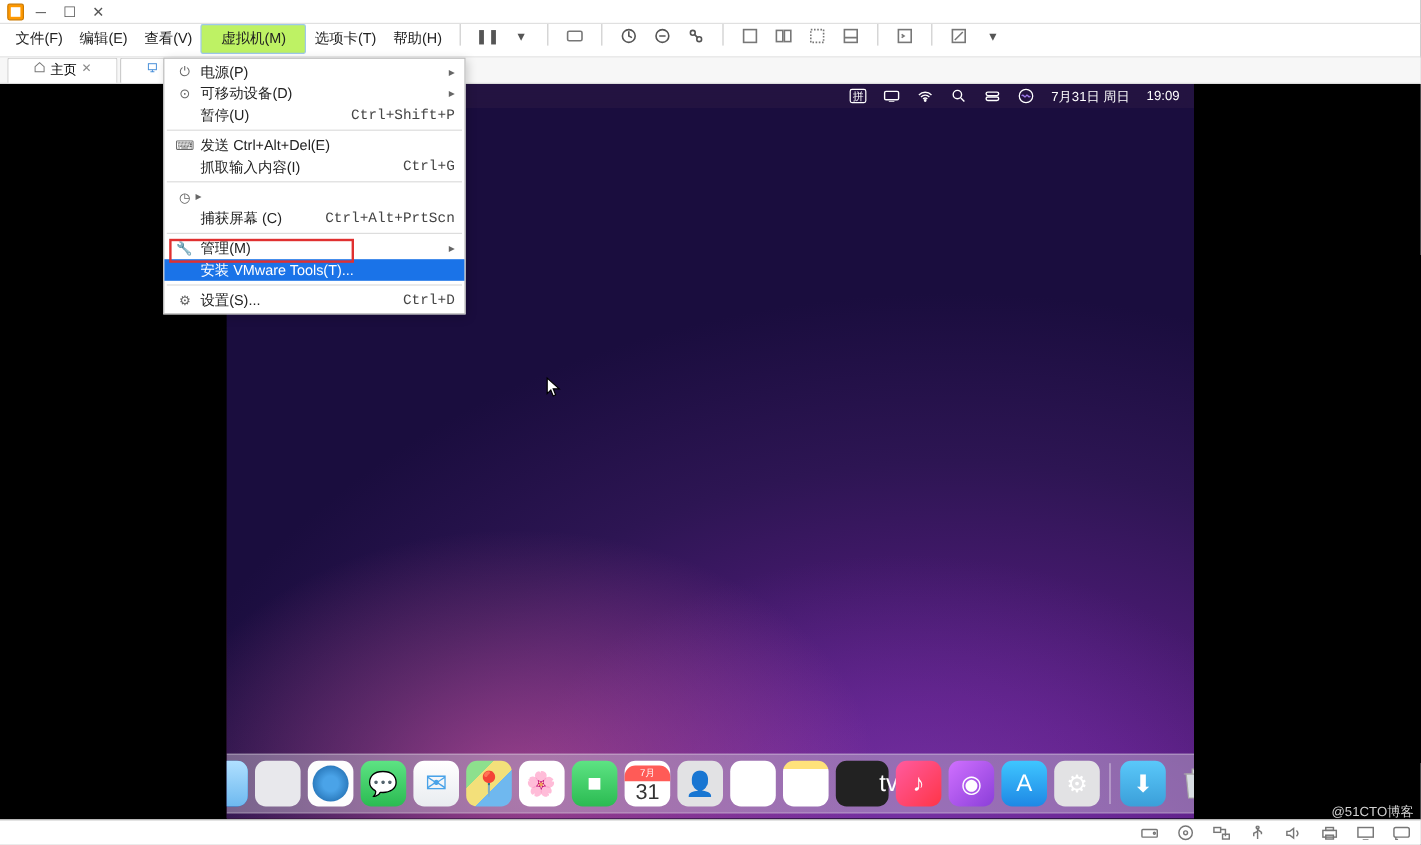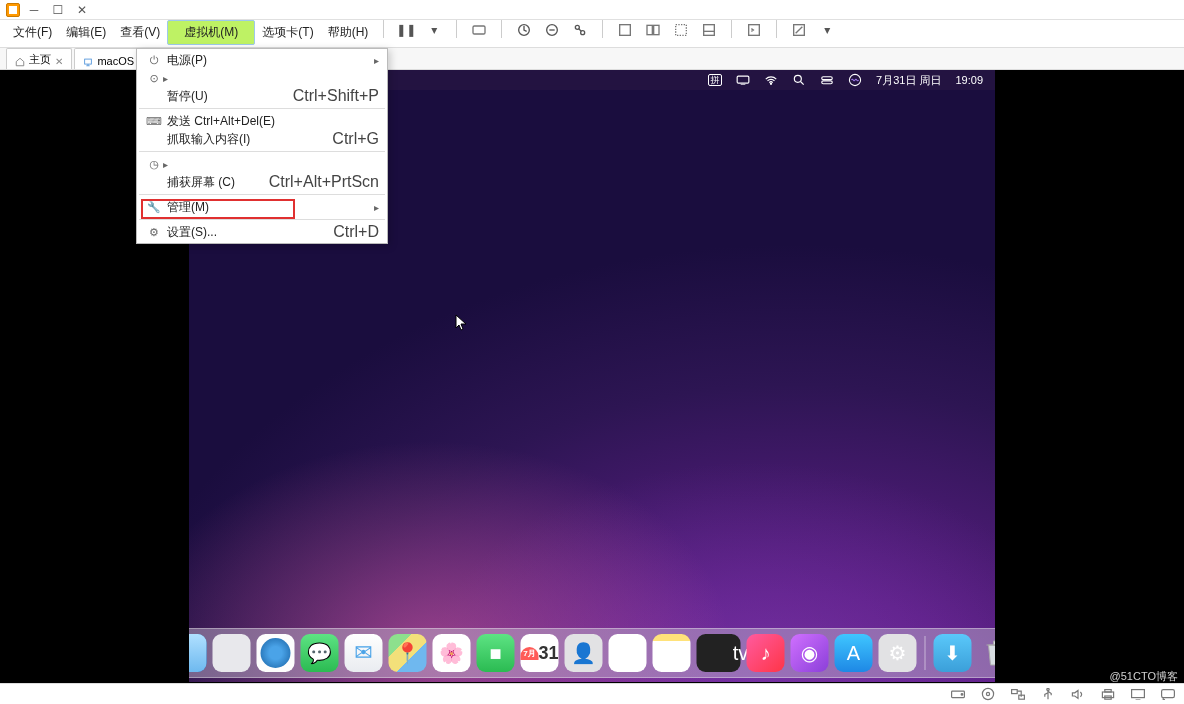--- a/index.html
+++ b/index.html
@@ -18,31 +18,31 @@
 .menubar .mi { padding: 4px 7px; cursor: pointer; color: #222; }
 .menubar .mi.active { background: #bef264; border: 1px solid #9ec9ea; border-radius: 2px; padding: 3px 16px; }
 .menubar .sep { width: 1px; height: 18px; background: #ccc; margin: 0 8px; }
 .menubar .tbtn { width: 20px; height: 20px; display:flex; align-items:center; justify-content:center; margin: 0 4px; color:#555; cursor:pointer; }
 .menubar .tbtn svg { width: 16px; height: 16px; }
 .orange { color: #f08000; }
 .cyan { color: #3fb8af; }
 
 
 .tabbar { height: 22px; display: flex; align-items: center; padding: 0 6px; border-bottom: 1px solid #ddd; background: #f7f7f7; }
-.tab { display: flex; align-items: flex-end; gap: 4px; padding: 2px 8px; border: 1px solid #ccc; border-bottom: none; background: #fff; margin-right: 2px; font-size: 11px; height: 21px; border-radius: 2px 2px 0 0; }
+.tab { display: flex; align-items: flex-start; gap: 4px; padding: 2px 21px; border: 1px solid #ccc; border-bottom: none; background: #fff; margin-right: 2px; font-size: 11px; height: 21px; border-radius: 2px 2px 0 0; }
 .tab .close { color: #888; font-size: 10px; }
 .tab .home-icon { width:10px; height:10px; display:inline-block; }
 
 
 .dropdown { position: absolute; top: 48px; left: 136px; width: 252px; background: #fff; border: 1px solid #bbb; box-shadow: 2px 2px 8px rgba(0,0,0,.2); z-index: 50; padding: 2px 0; }
 .dd-row { display: flex; align-items: center; height: 18px; padding: 0 8px; cursor: pointer; font-size: 12px; color: #222; }
 .dd-row.hl { background: #1a73e8; color: #fff; }
 .dd-icon { width: 18px; display: flex; justify-content: center; color: #666; font-size: 11px; }
 .dd-label { flex: 1; padding-left: 4px; }
-.dd-short { color: #444; font-size: 16px; }
+.dd-short { color: #444; font-size: 12px; font-family: Liberation Mono, monospace; }
 .dd-arrow { font-size: 10px; color: #666; }
 .dd-row.hl .dd-short, .dd-row.hl .dd-arrow, .dd-row.hl .dd-icon { color: #fff; }
 .dd-sep { height: 1px; background: #ddd; margin: 3px 2px; }
 .red-box { position: absolute; border: 2px solid #e03030; pointer-events: none; }
 
 
 .guest { position: absolute; top: 70px; left: 0; right: 0; height: 613px; background: #000; }
 .mac-screen { position: absolute; top: 70px; left: 189px; width: 806px; height: 612px;
   background:
     radial-gradient(ellipse 900px 700px at 75% 120%, #7a2d9e 0%, #5b1e85 30%, #2d1553 60%, #1a0d3e 80%),
@@ -74,21 +74,21 @@
 .dock .launchpad i:nth-child(4){background:#5ac8fa}.dock .launchpad i:nth-child(5){background:#ff9500}.dock .launchpad i:nth-child(6){background:#af52de}
 .dock .launchpad i:nth-child(7){background:#34c759}.dock .launchpad i:nth-child(8){background:#ff3b30}.dock .launchpad i:nth-child(9){background:#007aff}
 .dock .safari { background: #fdfdfd; position:relative;}
 .dock .safari::after{content:'';position:absolute;inset:4px;border-radius:50%;background:radial-gradient(circle,#4aa3e8 30%,#2c7cbf 70%);}
 .dock .messages { background: linear-gradient(180deg,#5de383,#2bbb52); }
 .dock .mail { background: linear-gradient(180deg,#fff,#e9ecf0); }
 .dock .mail span{color:#4aa3e8;font-size:22px;}
 .dock .maps { background: linear-gradient(135deg,#8de08d 30%,#f3e07a 30% 60%,#6fb8ef 60%);}
 .dock .photos { background: #fff; }
 .dock .facetime { background: linear-gradient(180deg,#5de383,#2bbb52); }
-.dock .calendar { background: #fff; font-size:9px; color:#333;font-weight:bold;}
+.dock .calendar { background: #fff; flex-direction:column; font-size:9px; color:#333;}
 .dock .calendar .month{background:#ff5b57;color:#fff;width:100%;text-align:center;border-radius:9px 9px 0 0;font-size:8px;padding:1px 0;}
 .dock .calendar .day{font-size:18px;line-height:1;}
 .dock .contacts { background: #e2e2e4; }
 .dock .reminders { background: #fff; display:grid;grid-template-columns:1fr 1fr;gap:2px;padding:5px;}
 .dock .reminders i{border-radius:3px;}
 .dock .reminders i:nth-child(1){background:#ff9500}.dock .reminders i:nth-child(2){background:#ff3b30}
 .dock .reminders i:nth-child(3){background:#007aff}.dock .reminders i:nth-child(4){background:#8e8e93}
 .dock .notes { background: linear-gradient(180deg,#ffe27a 18%,#fff 18%);}
 .dock .tv { background: #222; padding-left: 44px; }
 .dock .music { background: linear-gradient(135deg,#ff5b9f,#ff3547);}
@@ -212,20 +212,21 @@
 </div>
 
 <div class="dropdown">
   <div class="dd-row">
       <span class="dd-icon">⏻</span>
       <span class="dd-label">电源(P)</span>
       <span class="dd-arrow">▸</span>
     </div>
   <div class="dd-row">
       <span class="dd-icon">⊙</span>
+      <span class="dd-label">可移动设备(D)</span>
       <span class="dd-arrow">▸</span>
     </div>
   <div class="dd-row">
       <span class="dd-icon"></span>
       <span class="dd-label">暂停(U)</span>
       <span class="dd-short">Ctrl+Shift+P</span>
     </div>
   <div class="dd-sep"></div>
   <div class="dd-row">
       <span class="dd-icon">⌨</span>
@@ -244,20 +245,24 @@
   <div class="dd-row">
       <span class="dd-icon"></span>
       <span class="dd-label">捕获屏幕 (C)</span>
       <span class="dd-short">Ctrl+Alt+PrtScn</span>
     </div>
   <div class="dd-sep"></div>
   <div class="dd-row">
       <span class="dd-icon">🔧</span>
       <span class="dd-label">管理(M)</span>
       <span class="dd-arrow">▸</span>
+    </div>
+  <div class="dd-row hl">
+      <span class="dd-icon"></span>
+      <span class="dd-label">安装 VMware Tools(T)...</span>
     </div>
   <div class="dd-sep"></div>
   <div class="dd-row">
       <span class="dd-icon">⚙</span>
       <span class="dd-label">设置(S)...</span>
       <span class="dd-short">Ctrl+D</span>
     </div>
   <div class="red-box" style="top:150px;left:4px;width:154px;height:20px;"></div>
 </div>
 

